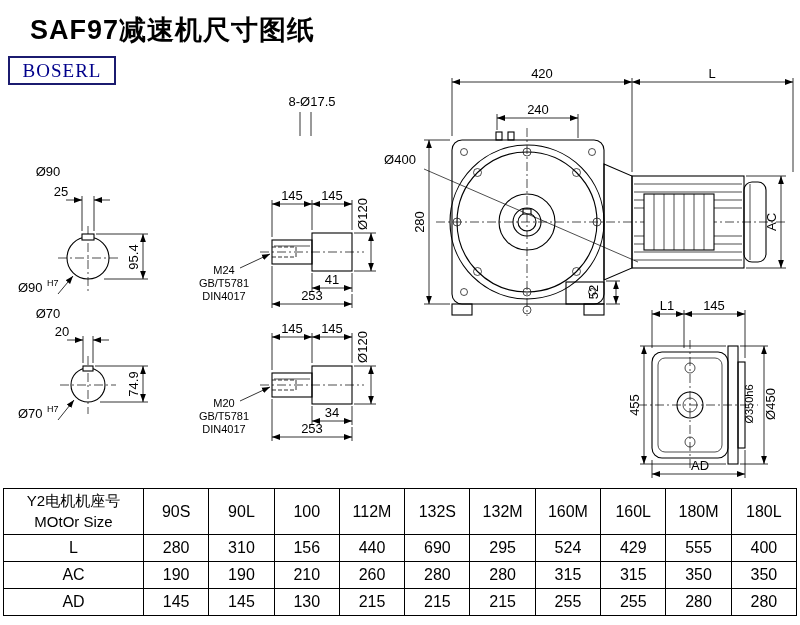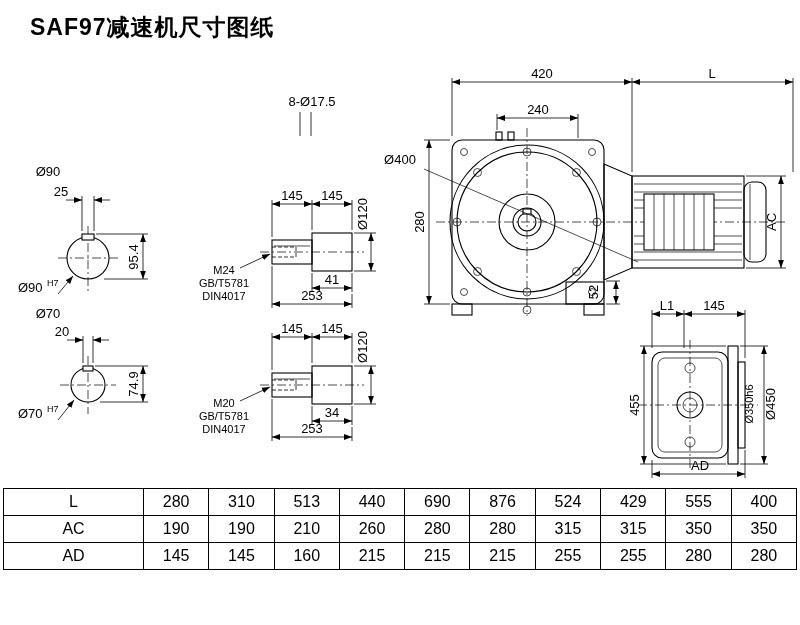--- a/index.html
+++ b/index.html
@@ -1,19 +1,19 @@
 <!DOCTYPE html>
 <html><head>
 <meta charset="utf-8">
 <style>
   * { margin:0; padding:0; box-sizing:border-box; }
   html,body { width:800px; height:625px; }
   body { background:#fff; font-family:"Liberation Sans","DejaVu Sans",sans-serif; position:relative; overflow:hidden; color:#000; }
   .page { position:absolute; inset:0; background:#fff; }
-  .title { position:absolute; left:30px; top:12px; font-size:23px; font-weight:bold; letter-spacing:1px; white-space:nowrap; }
+  .title { position:absolute; left:30px; top:12px; font-size:27px; font-weight:bold; letter-spacing:1px; white-space:nowrap; }
   .logo-box { position:absolute; left:8px; top:56px; width:108px; height:29px; border:2px solid #1b1b6f;
               display:flex; align-items:center; justify-content:center;
               font-family:"Liberation Serif","DejaVu Serif",serif; font-size:19px; color:#00008b; letter-spacing:1px; }
   svg.drawing { position:absolute; left:0; top:0; }
   svg text { font-family:"Liberation Sans","DejaVu Sans",sans-serif; font-size:13px; fill:#000; }
   svg text.sm { font-size:11px; }
   svg text.xs { font-size:9px; }
   .ln  { fill:none; stroke:#000; stroke-width:1.1; }
   .lnw { fill:#fff; stroke:#000; stroke-width:1.1; }
   .thin{ fill:none; stroke:#000; stroke-width:0.7; }
@@ -26,20 +26,21 @@
   .dims col.first { width:140px; }
   .dims .hdr td { height:46px; }
   .hdrlabel div { font-size:15px; line-height:1.35; }
 </style>
 </head>
 <body>
 
 <div class="page">
 
   <div class="title">SAF97减速机尺寸图纸</div>
+  <div class="logo-box">BOSERL</div>
 
   <svg class="drawing" width="800" height="487" viewBox="0 0 800 487">
     <defs>
       <marker id="arr" viewBox="0 0 10 10" refX="10" refY="5" markerWidth="10" markerHeight="10" orient="auto-start-reverse">
         <path d="M0,1.4 L10,5 L0,8.6 Z" fill="#000"></path>
       </marker>
     </defs>
 
     <g>
       <line class="cl" x1="58" y1="258" x2="120" y2="258"></line>
@@ -268,28 +269,44 @@
         <col>
         <col>
         <col>
         <col>
         <col>
         <col>
         <col>
         <col>
     </colgroup>
     <tbody>
+      <tr class="hdr">
+        <td class="hdrlabel">
+          <div>Y2电机机座号</div>
+          <div>MOtOr Size</div>
+        </td>
+        <td>90S</td>
+        <td>90L</td>
+        <td>100</td>
+        <td>112M</td>
+        <td>132S</td>
+        <td>132M</td>
+        <td>160M</td>
+        <td>160L</td>
+        <td>180M</td>
+        <td>180L</td>
+      </tr>
       <tr class="vals">
         <td>L</td>
         <td>280</td>
         <td>310</td>
-        <td>513</td>
+        <td>156</td>
         <td>440</td>
         <td>690</td>
-        <td>876</td>
+        <td>295</td>
         <td>524</td>
         <td>429</td>
         <td>555</td>
         <td>400</td>
       </tr>
       <tr class="vals">
         <td>AC</td>
         <td>190</td>
         <td>190</td>
         <td>210</td>
@@ -298,21 +315,21 @@
         <td>280</td>
         <td>315</td>
         <td>315</td>
         <td>350</td>
         <td>350</td>
       </tr>
       <tr class="vals">
         <td>AD</td>
         <td>145</td>
         <td>145</td>
-        <td>160</td>
+        <td>130</td>
         <td>215</td>
         <td>215</td>
         <td>215</td>
         <td>255</td>
         <td>255</td>
         <td>280</td>
         <td>280</td>
       </tr>
     </tbody>
   </table>

